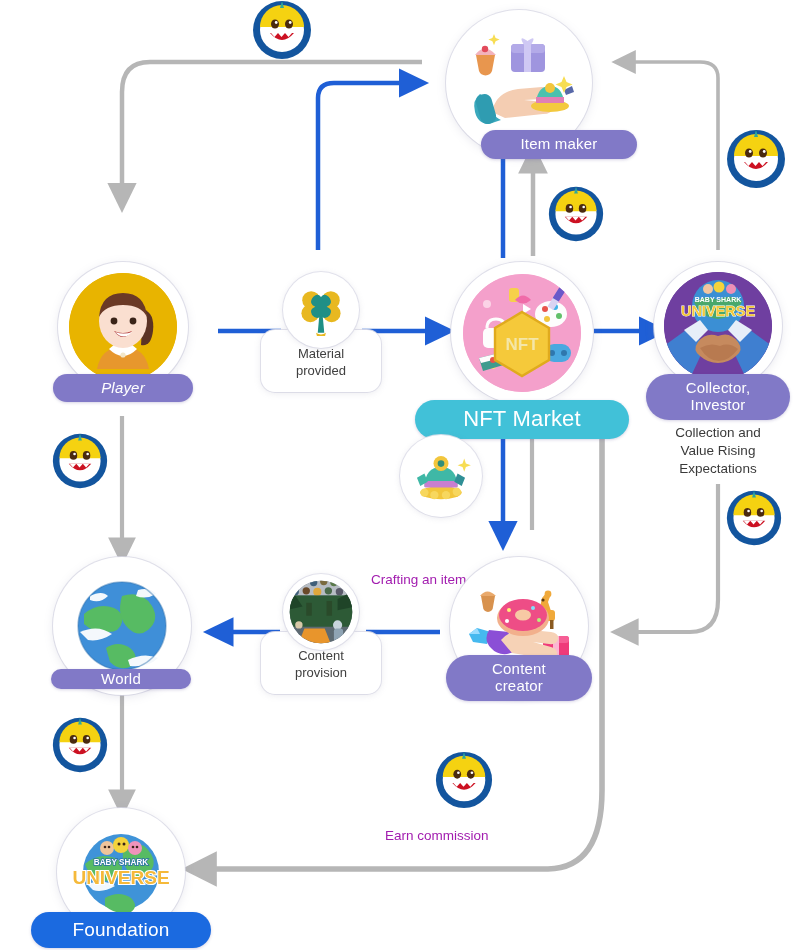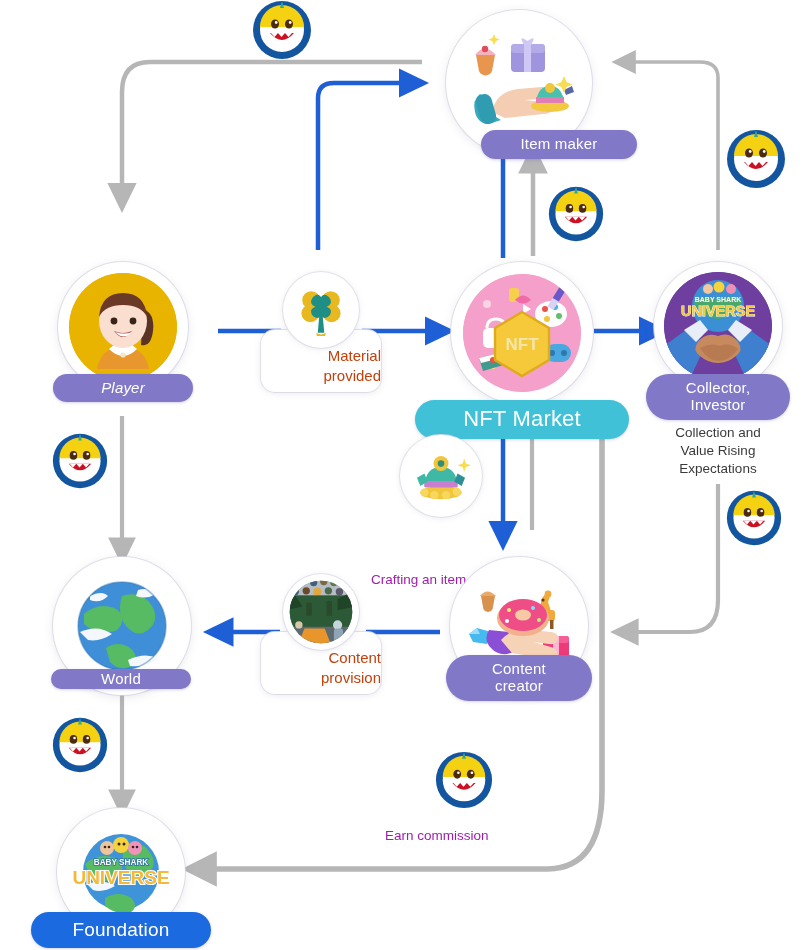--- a/index.html
+++ b/index.html
@@ -57,21 +57,21 @@
 
   
   .card {
     position:absolute;
     background:#fff;
     border-radius:14px;
     box-shadow:0 1px 7px rgba(140,140,165,.20), 0 0 0 1px rgba(228,228,238,.9);
     display:flex; flex-direction:column; align-items:center;
   }
   .card .card-label {
-    font-size:15px; color:#c2410c; text-align:right; line-height:1.3;
+    font-size:13px; color:#404040; text-align:center; line-height:1.3;
     white-space:pre-line; position:absolute; left:0; right:0;
   }
   .card-disc {
     position:absolute;
     border-radius:50%;
     background:#fff;
     box-shadow:0 1px 6px rgba(140,140,165,.20), 0 0 0 1px rgba(230,230,240,.9);
     display:flex; align-items:center; justify-content:center;
     overflow:hidden;
   }

